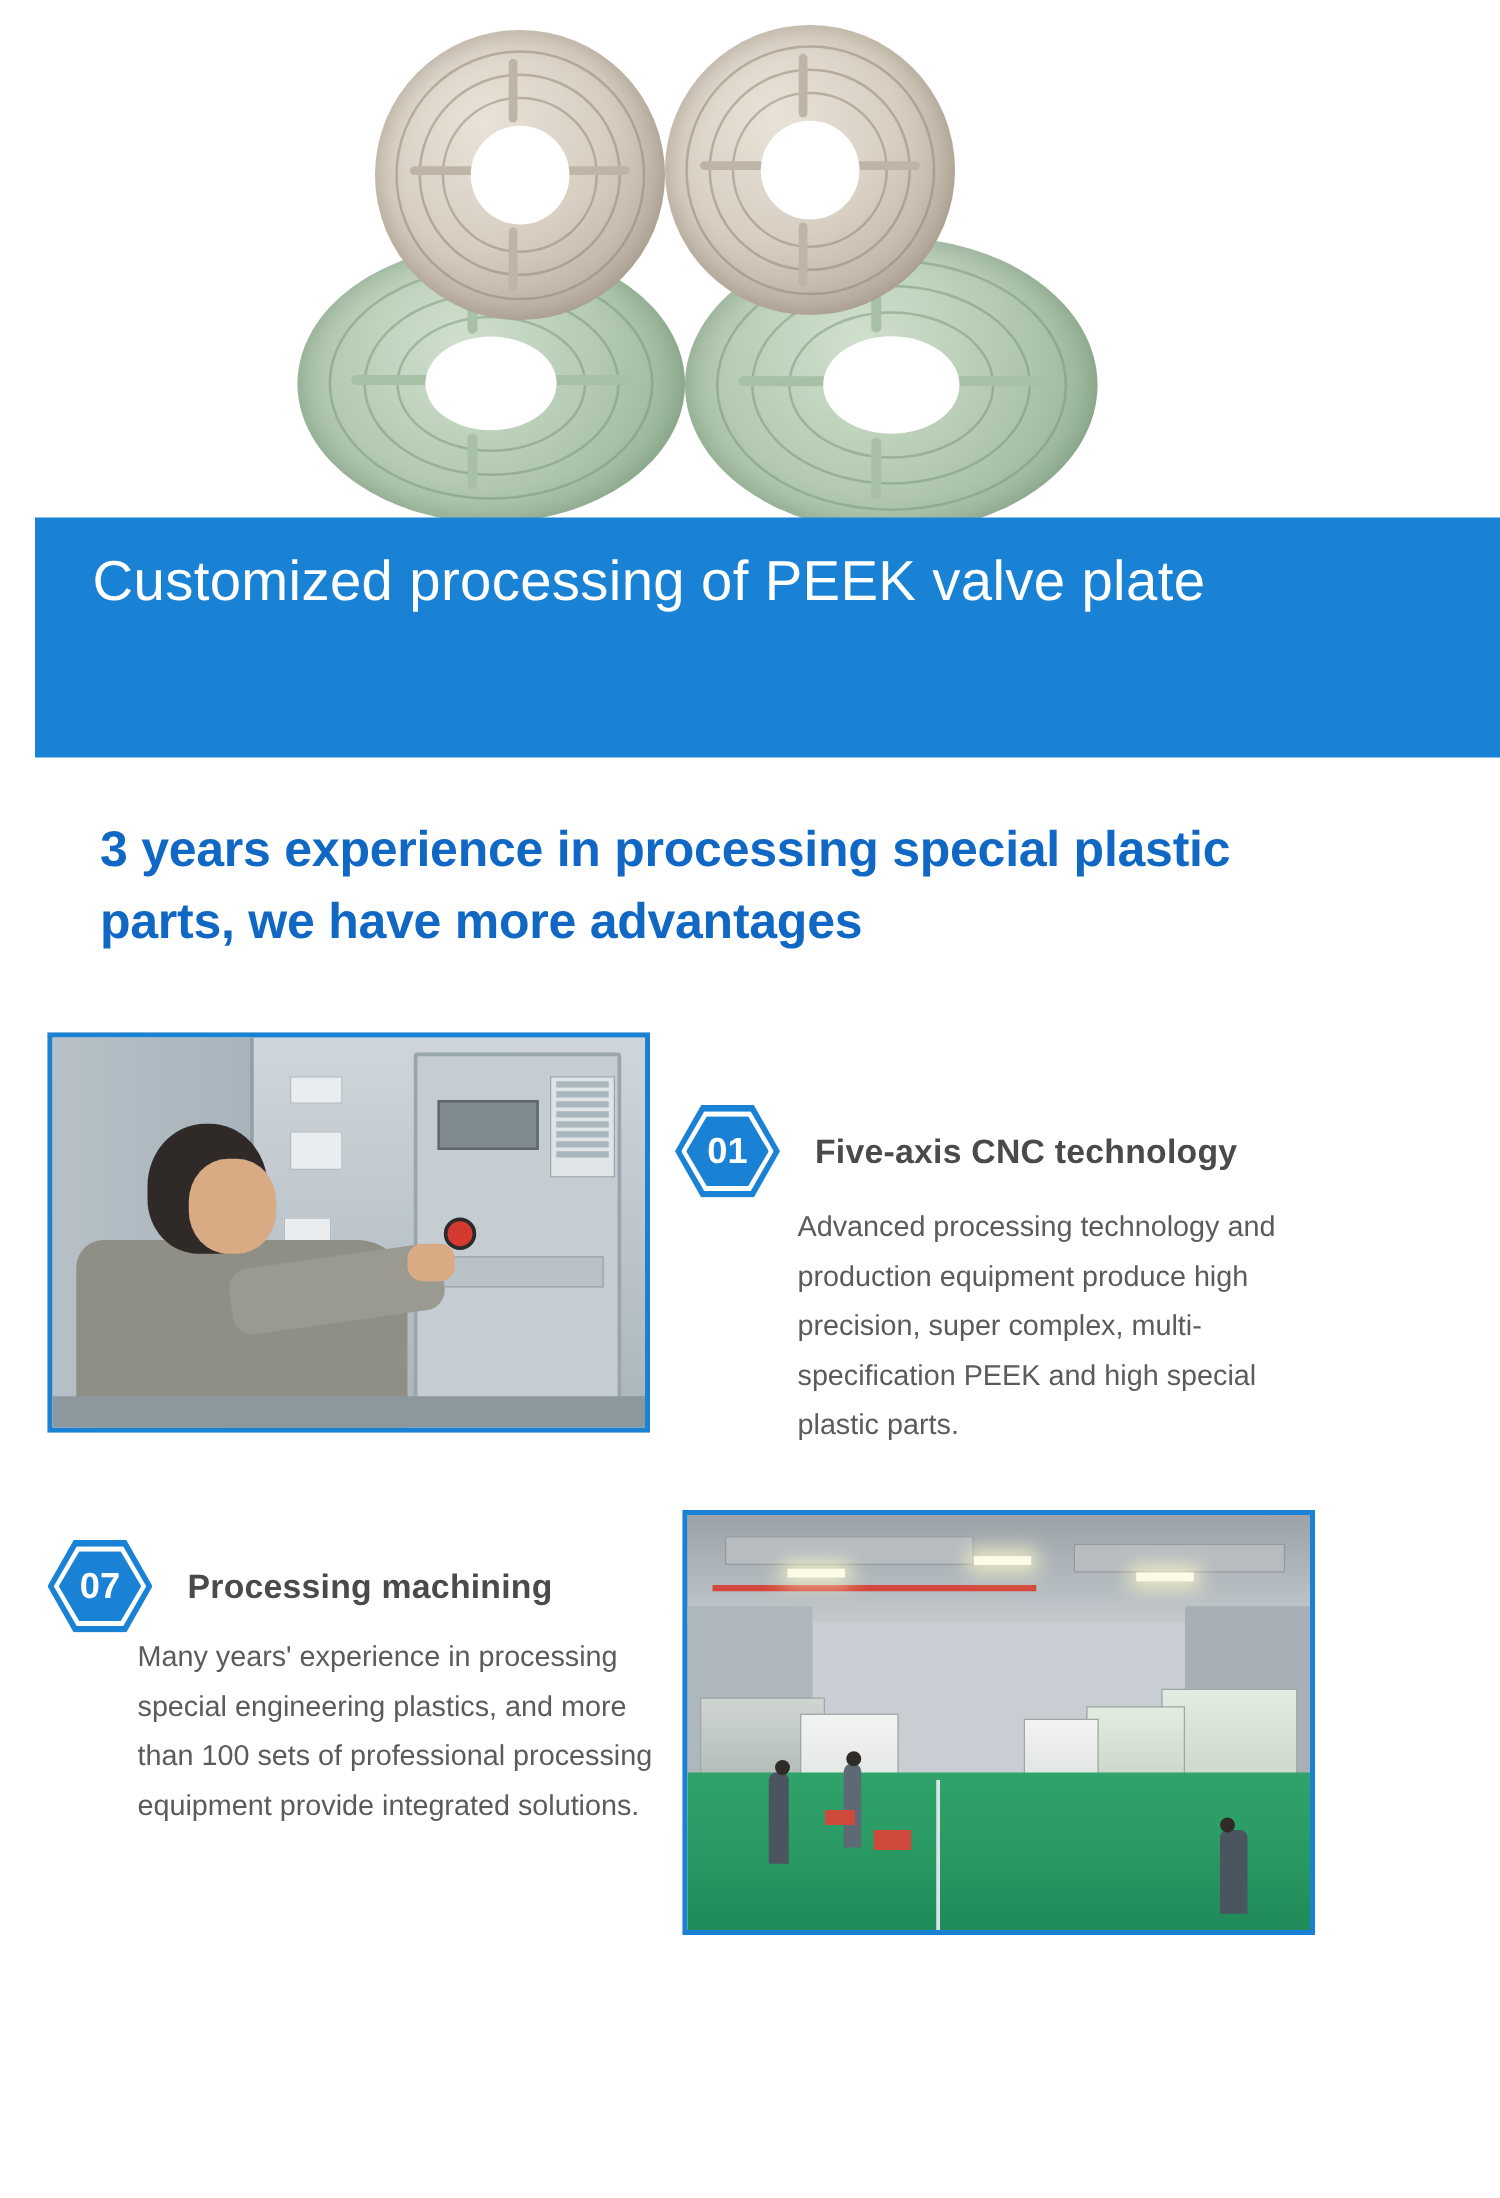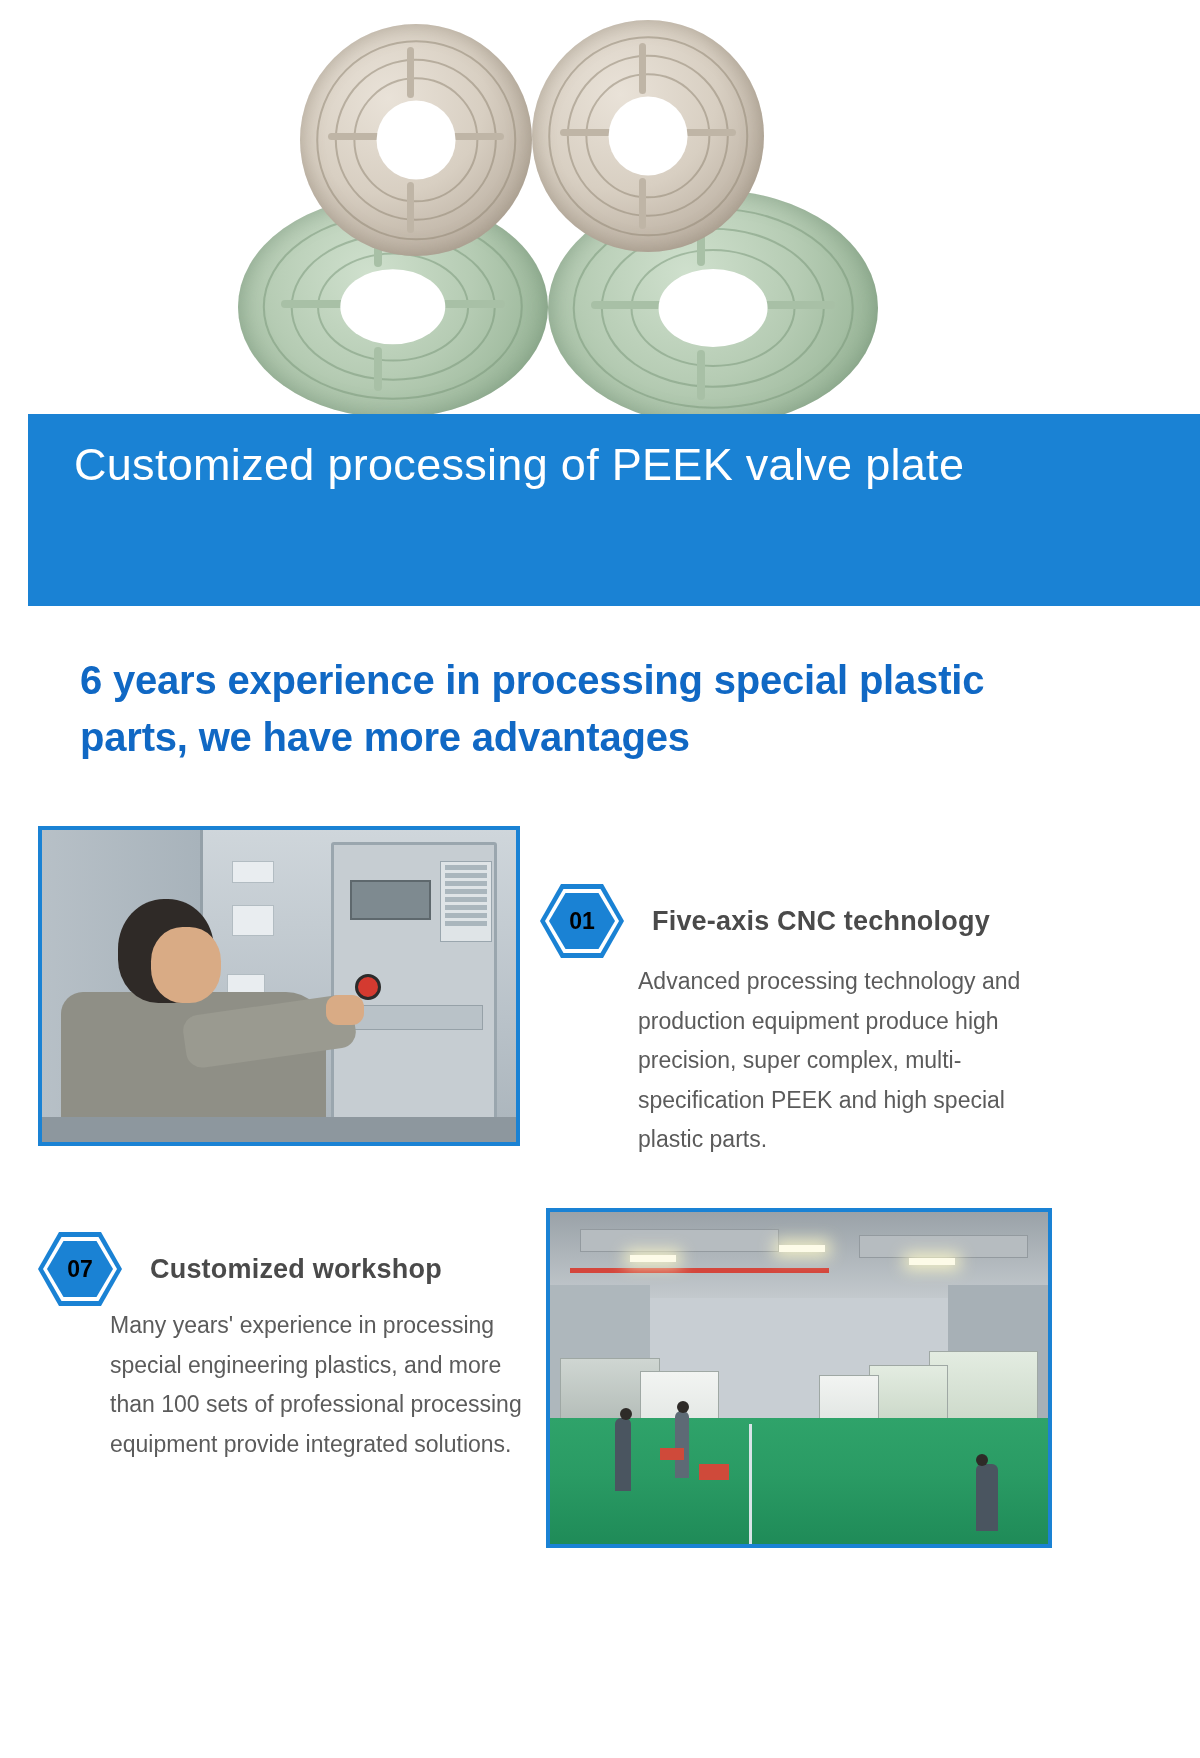--- a/index.html
+++ b/index.html
@@ -143,22 +143,22 @@
   .ws-person { position:absolute; background:#4a5560; border-radius:6px 6px 0 0;}
   .ws-person.b { background:#5d6a75;}
   .ws-head   { position:absolute; width:12px; height:12px; border-radius:50%; background:#2e2b28;}
 
   
   .hex {
     position: absolute;
     width: 84px; height: 74px;
     display: flex; align-items: center; justify-content: center;
     background: #1a82d4;
-    color: #000000;
-    font-size: 23px;
+    color: #ffffff;
+    font-size: 29px;
     font-weight: bold;
     clip-path: polygon(25% 0%, 75% 0%, 100% 50%, 75% 100%, 25% 100%, 0% 50%);
   }
   .hex .inner {
     position: absolute;
     left: 5px; top: 5px; right: 5px; bottom: 5px;
     background: #ffffff;
     clip-path: polygon(25% 0%, 75% 0%, 100% 50%, 75% 100%, 25% 100%, 0% 50%);
   }
   .hex .core {
@@ -241,21 +241,21 @@
     <div class="slot" style="left:46%;top:10%;width:7px;height:22%;"></div>
     <div class="slot" style="left:46%;top:68%;width:7px;height:22%;"></div>
     <div class="hole" style="width:34%;height:34%;"></div>
   </div>
 </div>
 
 <div class="title-band">
   <div class="title-main">Customized processing of PEEK valve plate</div>
 </div>
 
-<div class="section-heading">6 years experience in processing special plastic parts, we have more advantages</div>
+<div class="section-heading">3 years experience in processing special plastic parts, we have more advantages</div>
 
 <div class="photo-frame photo-cnc">
   <div class="cnc-bg"></div>
   <div class="cnc-door"></div>
   <div class="cnc-panel"></div>
   <div class="cnc-screen"></div>
   <div class="cnc-keys">
       <i></i>
       <i></i>
       <i></i>
@@ -311,14 +311,14 @@
   <div class="ws-head" style="right:12%;top:73%;"></div>
   <div class="ws-cart" style="left:30%;top:76%;width:30px;height:16px;"></div>
   <div class="ws-cart" style="left:22%;top:71%;width:24px;height:12px;"></div>
 </div>
 
 <div class="hex" id="badge02">
   <div class="inner"></div>
   <div class="core"></div>
   <span class="num">07</span>
 </div>
-<div class="feat-title" id="title02">Customized workshop</div>
+<div class="feat-title" id="title02">Processing machining</div>
 <div class="feat-body" id="body02">Many years' experience in processing special engineering plastics, and more than 100 sets of professional processing equipment provide integrated solutions.</div>
 
 </body></html>

